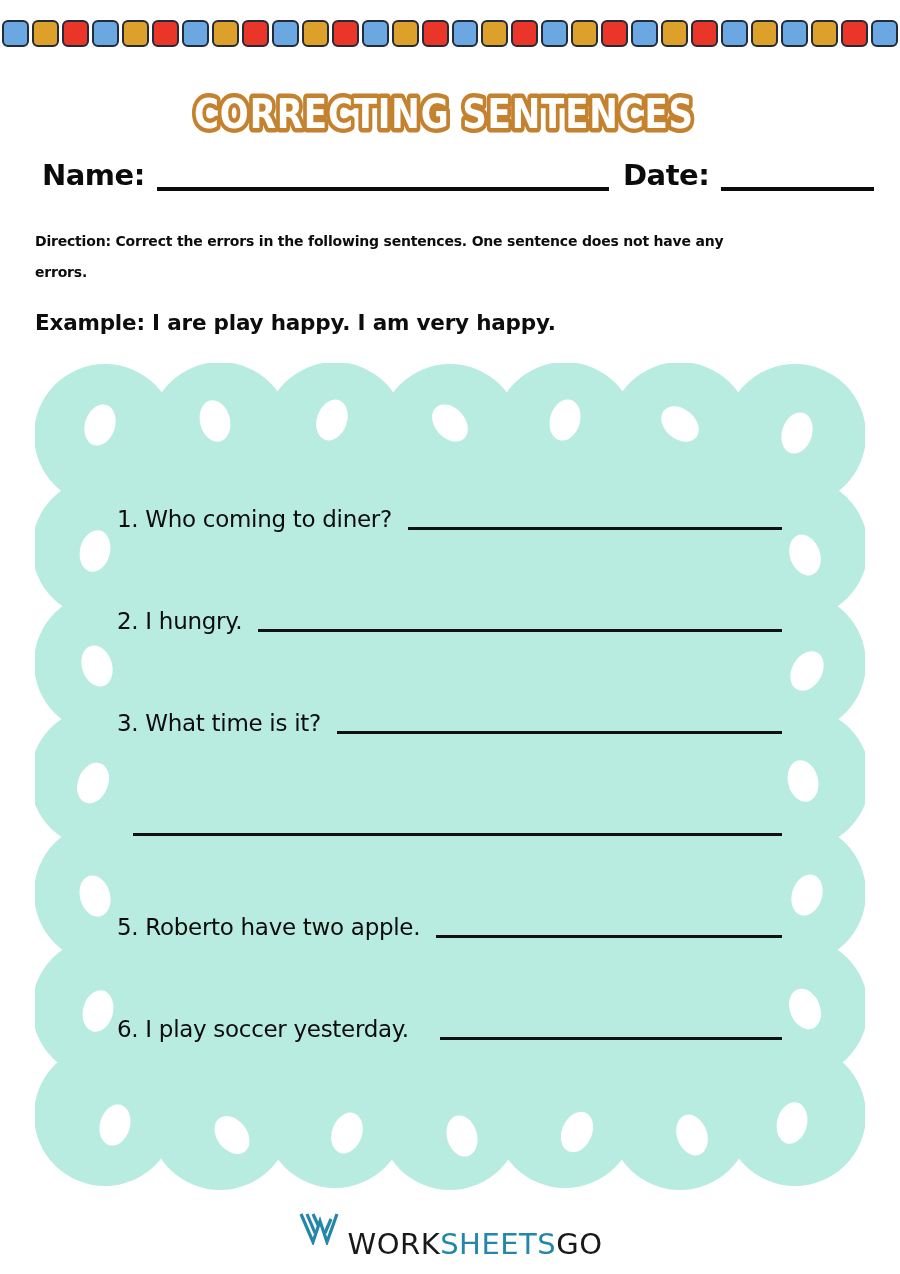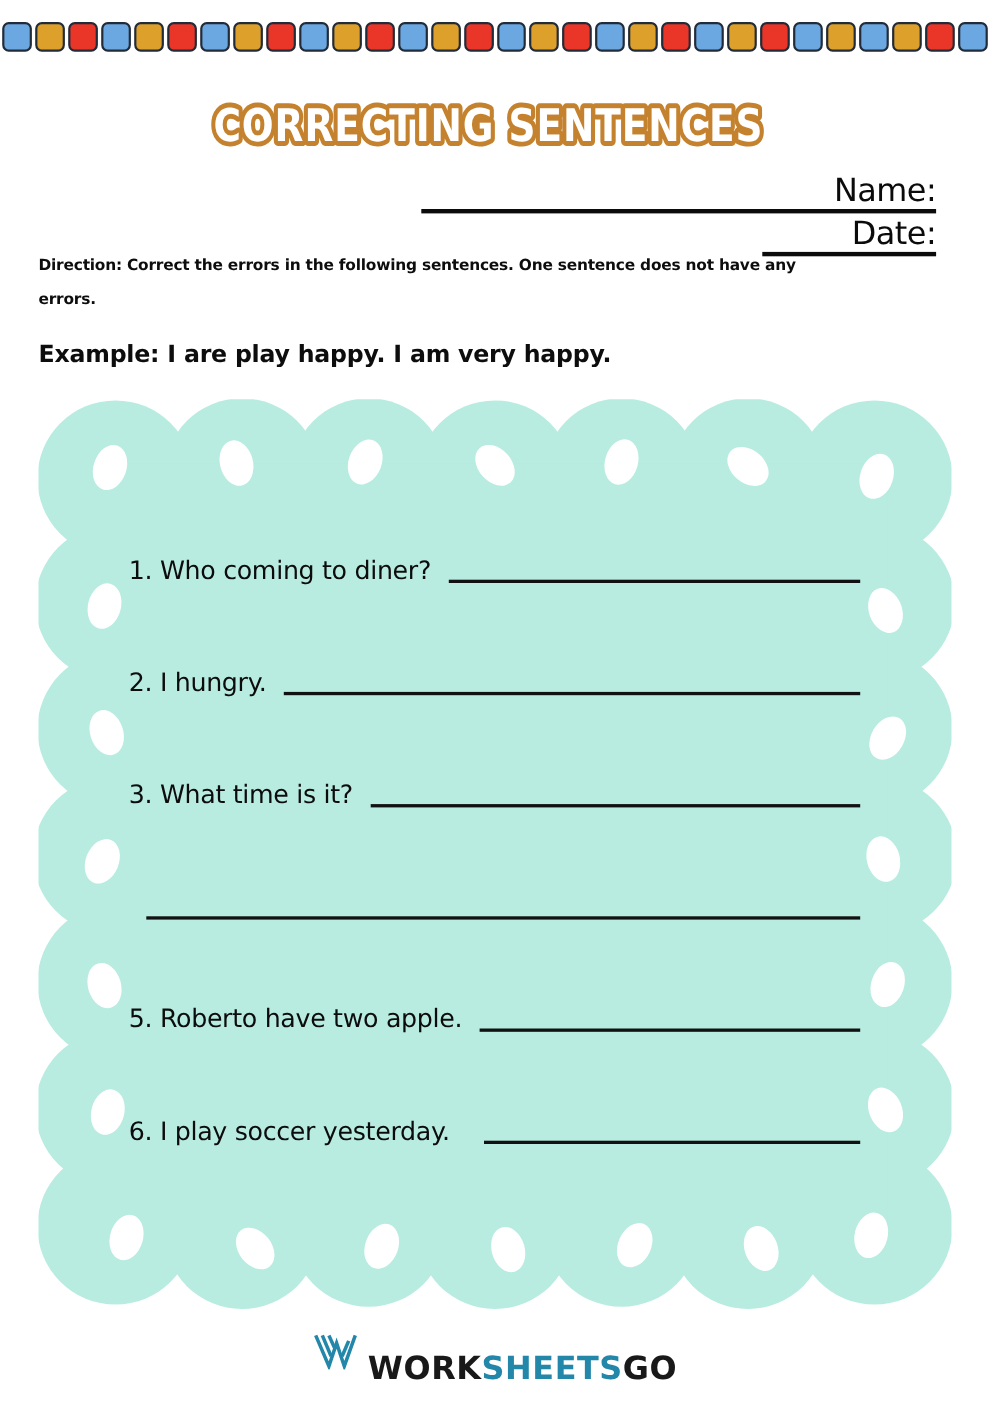--- a/index.html
+++ b/index.html
@@ -21,26 +21,25 @@
     border:2px solid #222b38;
     border-radius:6px;
   }
 
   
   .title-wrap{position:absolute;left:0;top:52px;width:888px;text-align:center;margin-top:32px;}
   .title-wrap svg{display:block;margin:0 auto;}
 
   
   .name-row{
-    position:absolute;left:19px;top:156px;width:832px;height:36px;
+    position:absolute;left:42px;top:156px;width:832px;height:36px;
     display:flex;align-items:flex-end;
-    font-weight:normal;font-size:29px;color:#0b0b0b;
+    font-weight:bold;font-size:29px;color:#0b0b0b;
     font-family:"DejaVu Sans", sans-serif;
     letter-spacing:-0.5px;
-    flex-direction:column;
   }
   .write-line{border-bottom:4px solid #0b0b0b;margin:0 0 1px 12px;}
   .line-name{width:468px;}
   .line-date{width:158px;}
   .date-label{margin-left:14px;}
 
   
   .direction{
     position:absolute;left:35px;top:226px;width:740px;
     font-weight:bold;font-size:14px;line-height:31px;color:#0d0d0d;
@@ -65,21 +64,21 @@
     font-family:"DejaVu Sans", sans-serif;letter-spacing:-0.3px;
   }
   .sline{flex:1 1 auto;border-bottom:3px solid #111111;margin:0 0 2px 16px;}
 
   
   .footer{
     position:absolute;left:0;top:1205px;width:900px;height:46px;
     display:flex;align-items:center;justify-content:center;gap:8px;
   }
   .brand{
-    font-weight:bold;font-size:29px;letter-spacing:0.5px;
+    font-weight:normal;font-size:29px;letter-spacing:0.5px;
     font-family:"DejaVu Sans", sans-serif;color:#191919;white-space:nowrap;margin-top:32px;
   }
   .brand .teal{color:#2387a9;}
 </style>
 </head>
 <body>
 
 <div class="page">
 
   <div class="border-strip">

